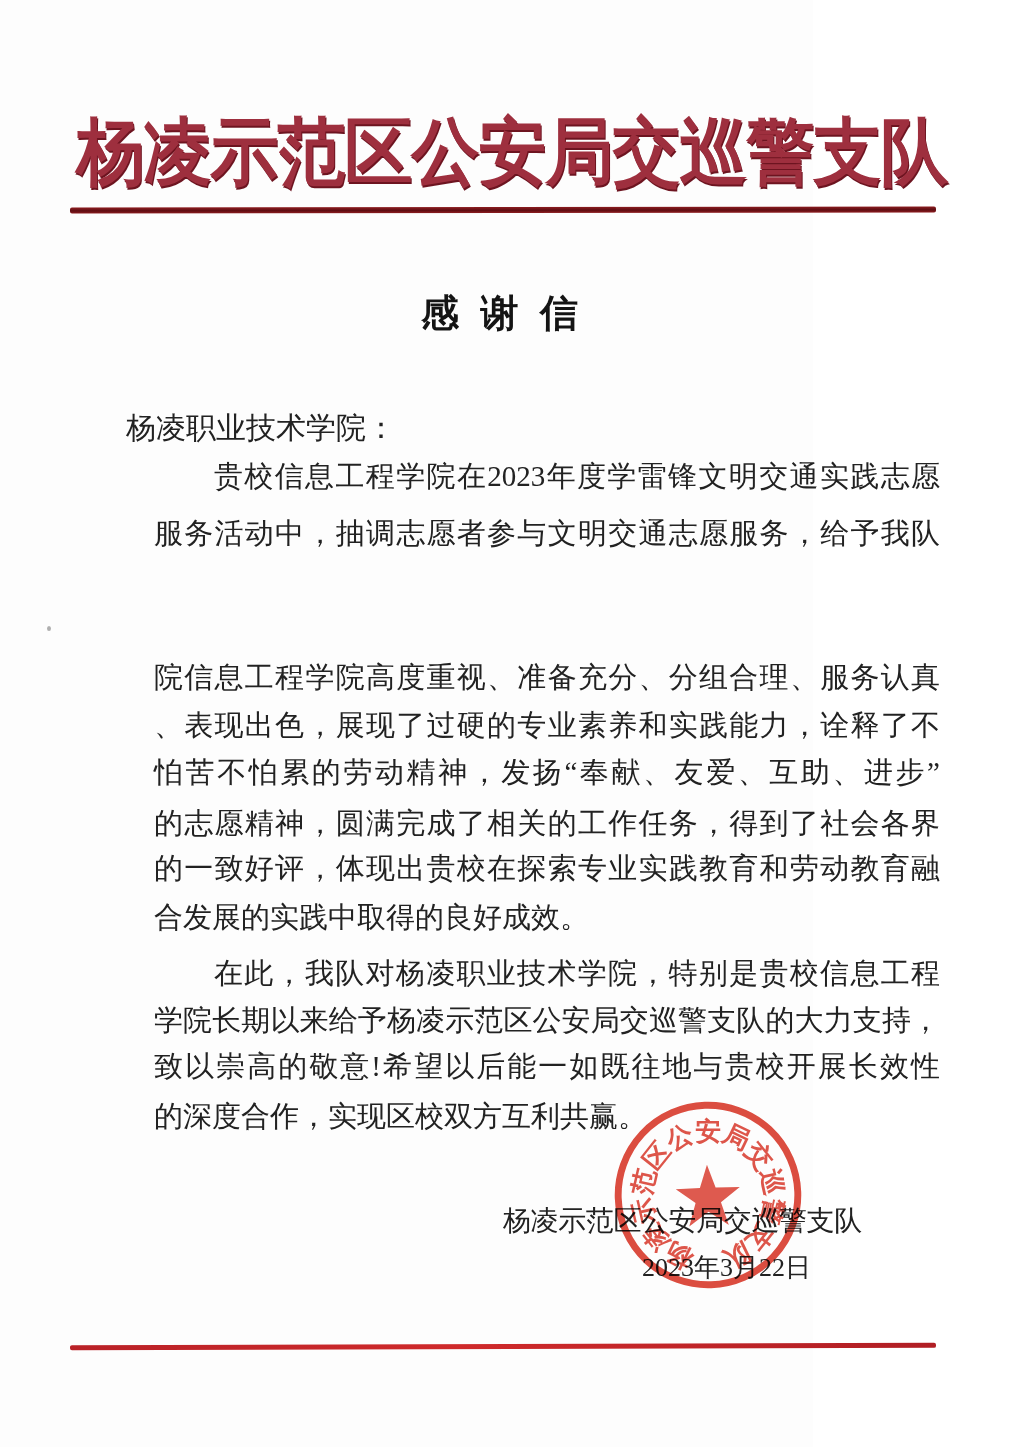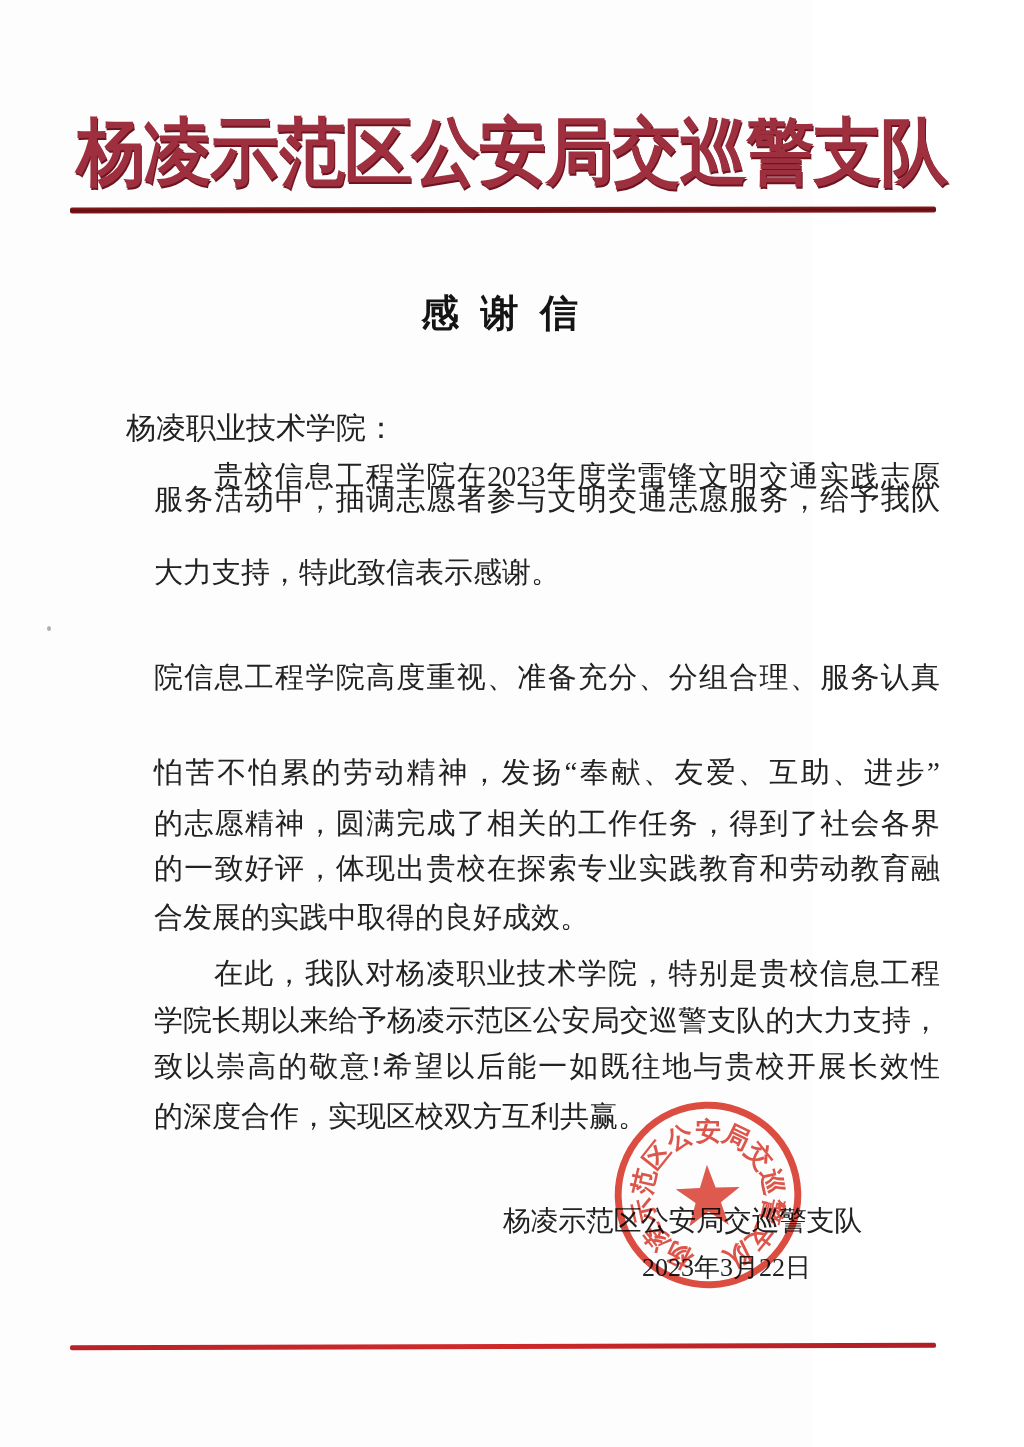--- a/index.html
+++ b/index.html
@@ -140,23 +140,23 @@
 <div class="page">
 
   <div class="header-title">杨凌示范区公安局交巡警支队</div>
   <div class="header-rule"></div>
 
   <div class="letter-title">感 谢 信</div>
 
   <div class="salutation">杨凌职业技术学院：</div>
 
   <div class="body-line indent" style="top:459px">贵校信息工程学院在2023年度学雷锋文明交通实践志愿</div>
-  <div class="body-line" style="top:482px">服务活动中，抽调志愿者参与文明交通志愿服务，给予我队</div>
-  <div class="body-line short" style="top:555px">大力支持，特此致信表示感谢。</div>
+  <div class="body-line" style="top:516px">服务活动中，抽调志愿者参与文明交通志愿服务，给予我队</div>
   <div class="body-line" style="top:660px">院信息工程学院高度重视、准备充分、分组合理、服务认真</div>
+  <div class="body-line" style="top:708px">、表现出色，展现了过硬的专业素养和实践能力，诠释了不</div>
   <div class="body-line" style="top:755px">怕苦不怕累的劳动精神，发扬“奉献、友爱、互助、进步”</div>
   <div class="body-line" style="top:806px">的志愿精神，圆满完成了相关的工作任务，得到了社会各界</div>
   <div class="body-line" style="top:851px">的一致好评，体现出贵校在探索专业实践教育和劳动教育融</div>
   <div class="body-line short" style="top:900px">合发展的实践中取得的良好成效。</div>
   <div class="body-line indent" style="top:956px">在此，我队对杨凌职业技术学院，特别是贵校信息工程</div>
   <div class="body-line" style="top:1003px">学院长期以来给予杨凌示范区公安局交巡警支队的大力支持，</div>
   <div class="body-line" style="top:1049px">致以崇高的敬意!希望以后能一如既往地与贵校开展长效性</div>
   <div class="body-line short" style="top:1099px">的深度合作，实现区校双方互利共赢。</div>
 
   <div class="signature-name">杨凌示范区公安局交巡警支队</div>

